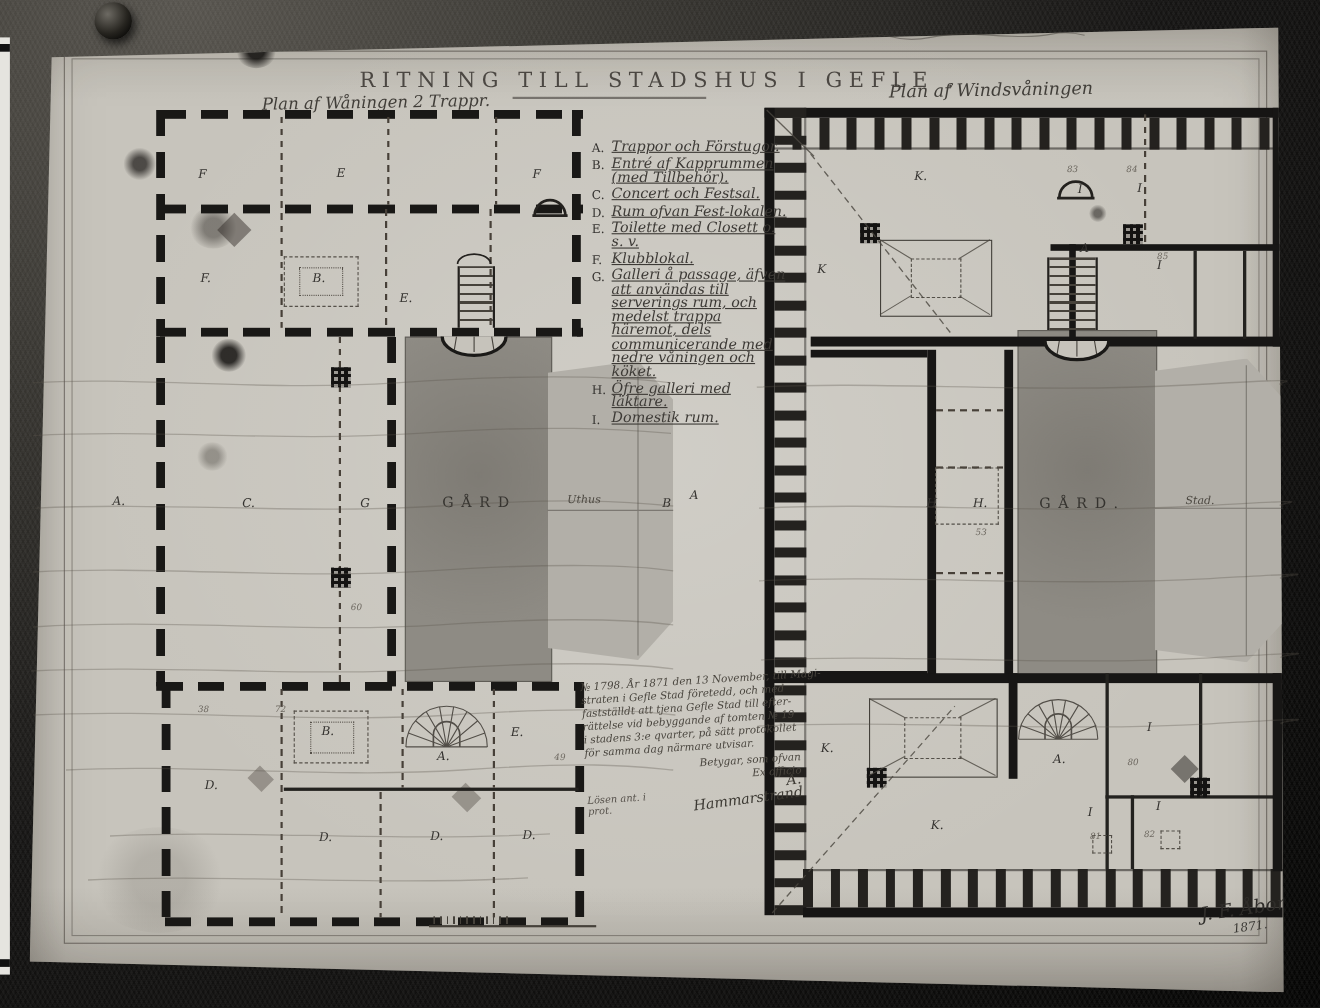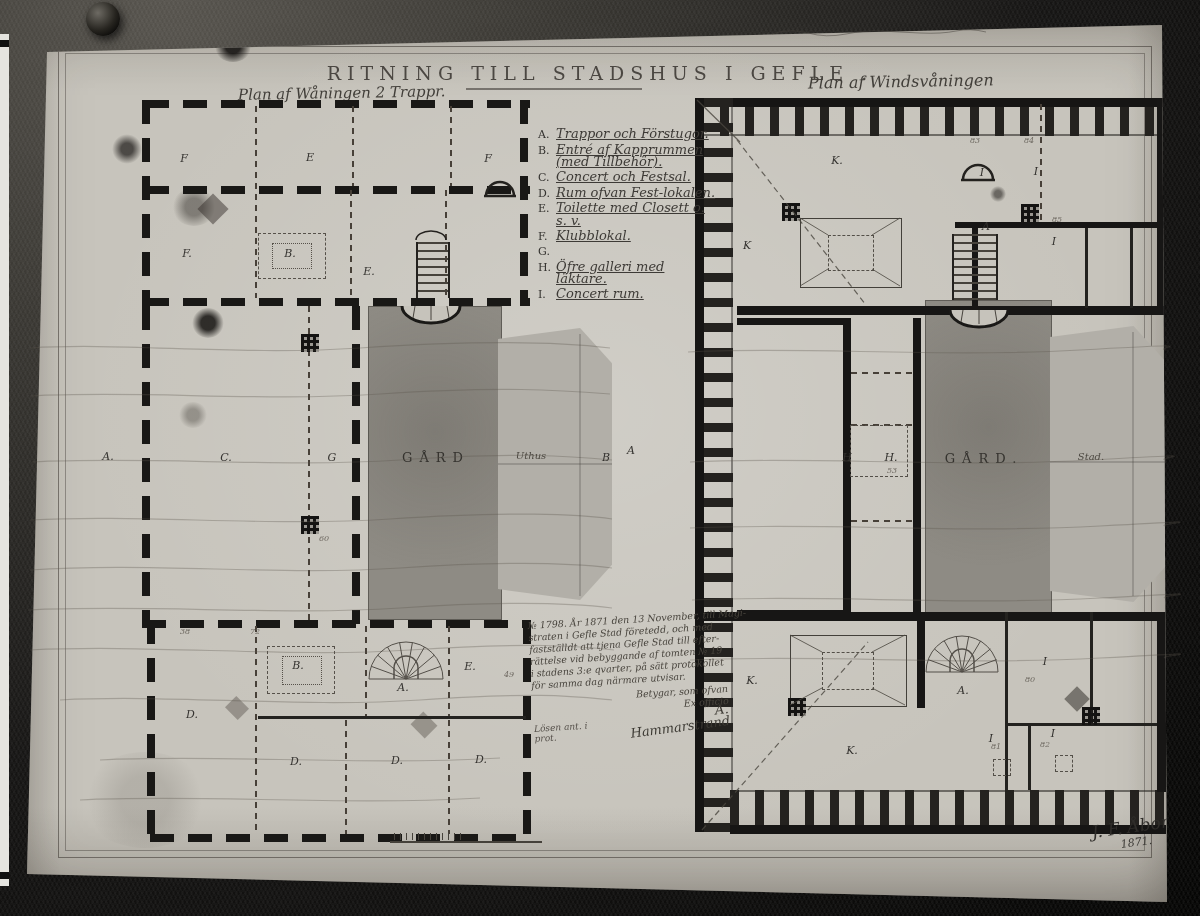--- a/index.html
+++ b/index.html
@@ -31,21 +31,21 @@
   .diam{position:absolute;transform:rotate(45deg);pointer-events:none;}
 
   
   #main-title{position:absolute;left:0;right:0;top:62px;text-align:center;
     font-size:19px;letter-spacing:6px;color:#4b4742;}
   #title-underline{position:absolute;left:466px;top:88px;width:176px;height:2px;background:rgba(75,71,66,.65);}
   .plan-title{position:absolute;font-style:italic;font-size:15px;color:#413e39;transform:rotate(-1deg);white-space:nowrap;}
   .court-label{position:absolute;transform:translate(-50%,-50%);font-size:13px;letter-spacing:7px;color:#35332f;}
   .uthus-label{position:absolute;transform:translate(-50%,-50%);font-style:italic;font-size:10px;color:#4c4841;}
   .letter{position:absolute;transform:translate(-50%,-50%);font-style:italic;font-size:11px;color:#34322f;}
-  .numf{position:absolute;transform:translate(-50%,-50%);font-style:italic;font-size:8px;color:#6f6a62;}
+  .numf{position:absolute;transform:translate(-50%,-50%);font-style:italic;font-size:8px;color:#6f6a62;margin-top:14px;}
 
   
   .wd-h{position:absolute;height:8px;background:repeating-linear-gradient(90deg,#191816 0 24px,rgba(0,0,0,0) 24px 38px);}
   .wd-v{position:absolute;width:8px;background:repeating-linear-gradient(180deg,#191816 0 24px,rgba(0,0,0,0) 24px 38px);}
   .pd-h{position:absolute;height:2px;background:repeating-linear-gradient(90deg,#474038 0 6px,transparent 6px 11px);}
   .pd-v{position:absolute;width:2px;background:repeating-linear-gradient(180deg,#474038 0 6px,transparent 6px 11px);}
   .pl-h{position:absolute;height:3px;background:#23221f;}
   .pl-v{position:absolute;width:3px;background:#23221f;}
   .wsolid{position:absolute;background:#171615;}
 
@@ -241,28 +241,29 @@
         <div class="lg-row">
           <span class="lg-key">E.</span>
           <span class="lg-txt">Toilette med Closett o. s. v.</span>
         </div>
         <div class="lg-row">
           <span class="lg-key">F.</span>
           <span class="lg-txt">Klubblokal.</span>
         </div>
         <div class="lg-row">
           <span class="lg-key">G.</span>
+          <span class="lg-txt">Galleri å passage, äfven att användas till serverings rum, och medelst trappa häremot, dels communicerande med nedre våningen och köket.</span>
         </div>
         <div class="lg-row">
           <span class="lg-key">H.</span>
           <span class="lg-txt">Öfre galleri med läktare.</span>
         </div>
         <div class="lg-row">
           <span class="lg-key">I.</span>
-          <span class="lg-txt">Concert rum.</span>
+          <span class="lg-txt">Domestik rum.</span>
         </div>
       </div>
 
     <div id="letters">
         <span class="letter" style="left: 184px; top: 158px;">F</span>
         <span class="letter" style="left: 310px; top: 157px;">E</span>
         <span class="letter" style="left: 488px; top: 158px;">F</span>
         <span class="letter" style="left: 187px; top: 253px;">F.</span>
         <span class="letter" style="left: 290px; top: 253px;">B.</span>
         <span class="letter" style="left: 369px; top: 271px;">E.</span>

